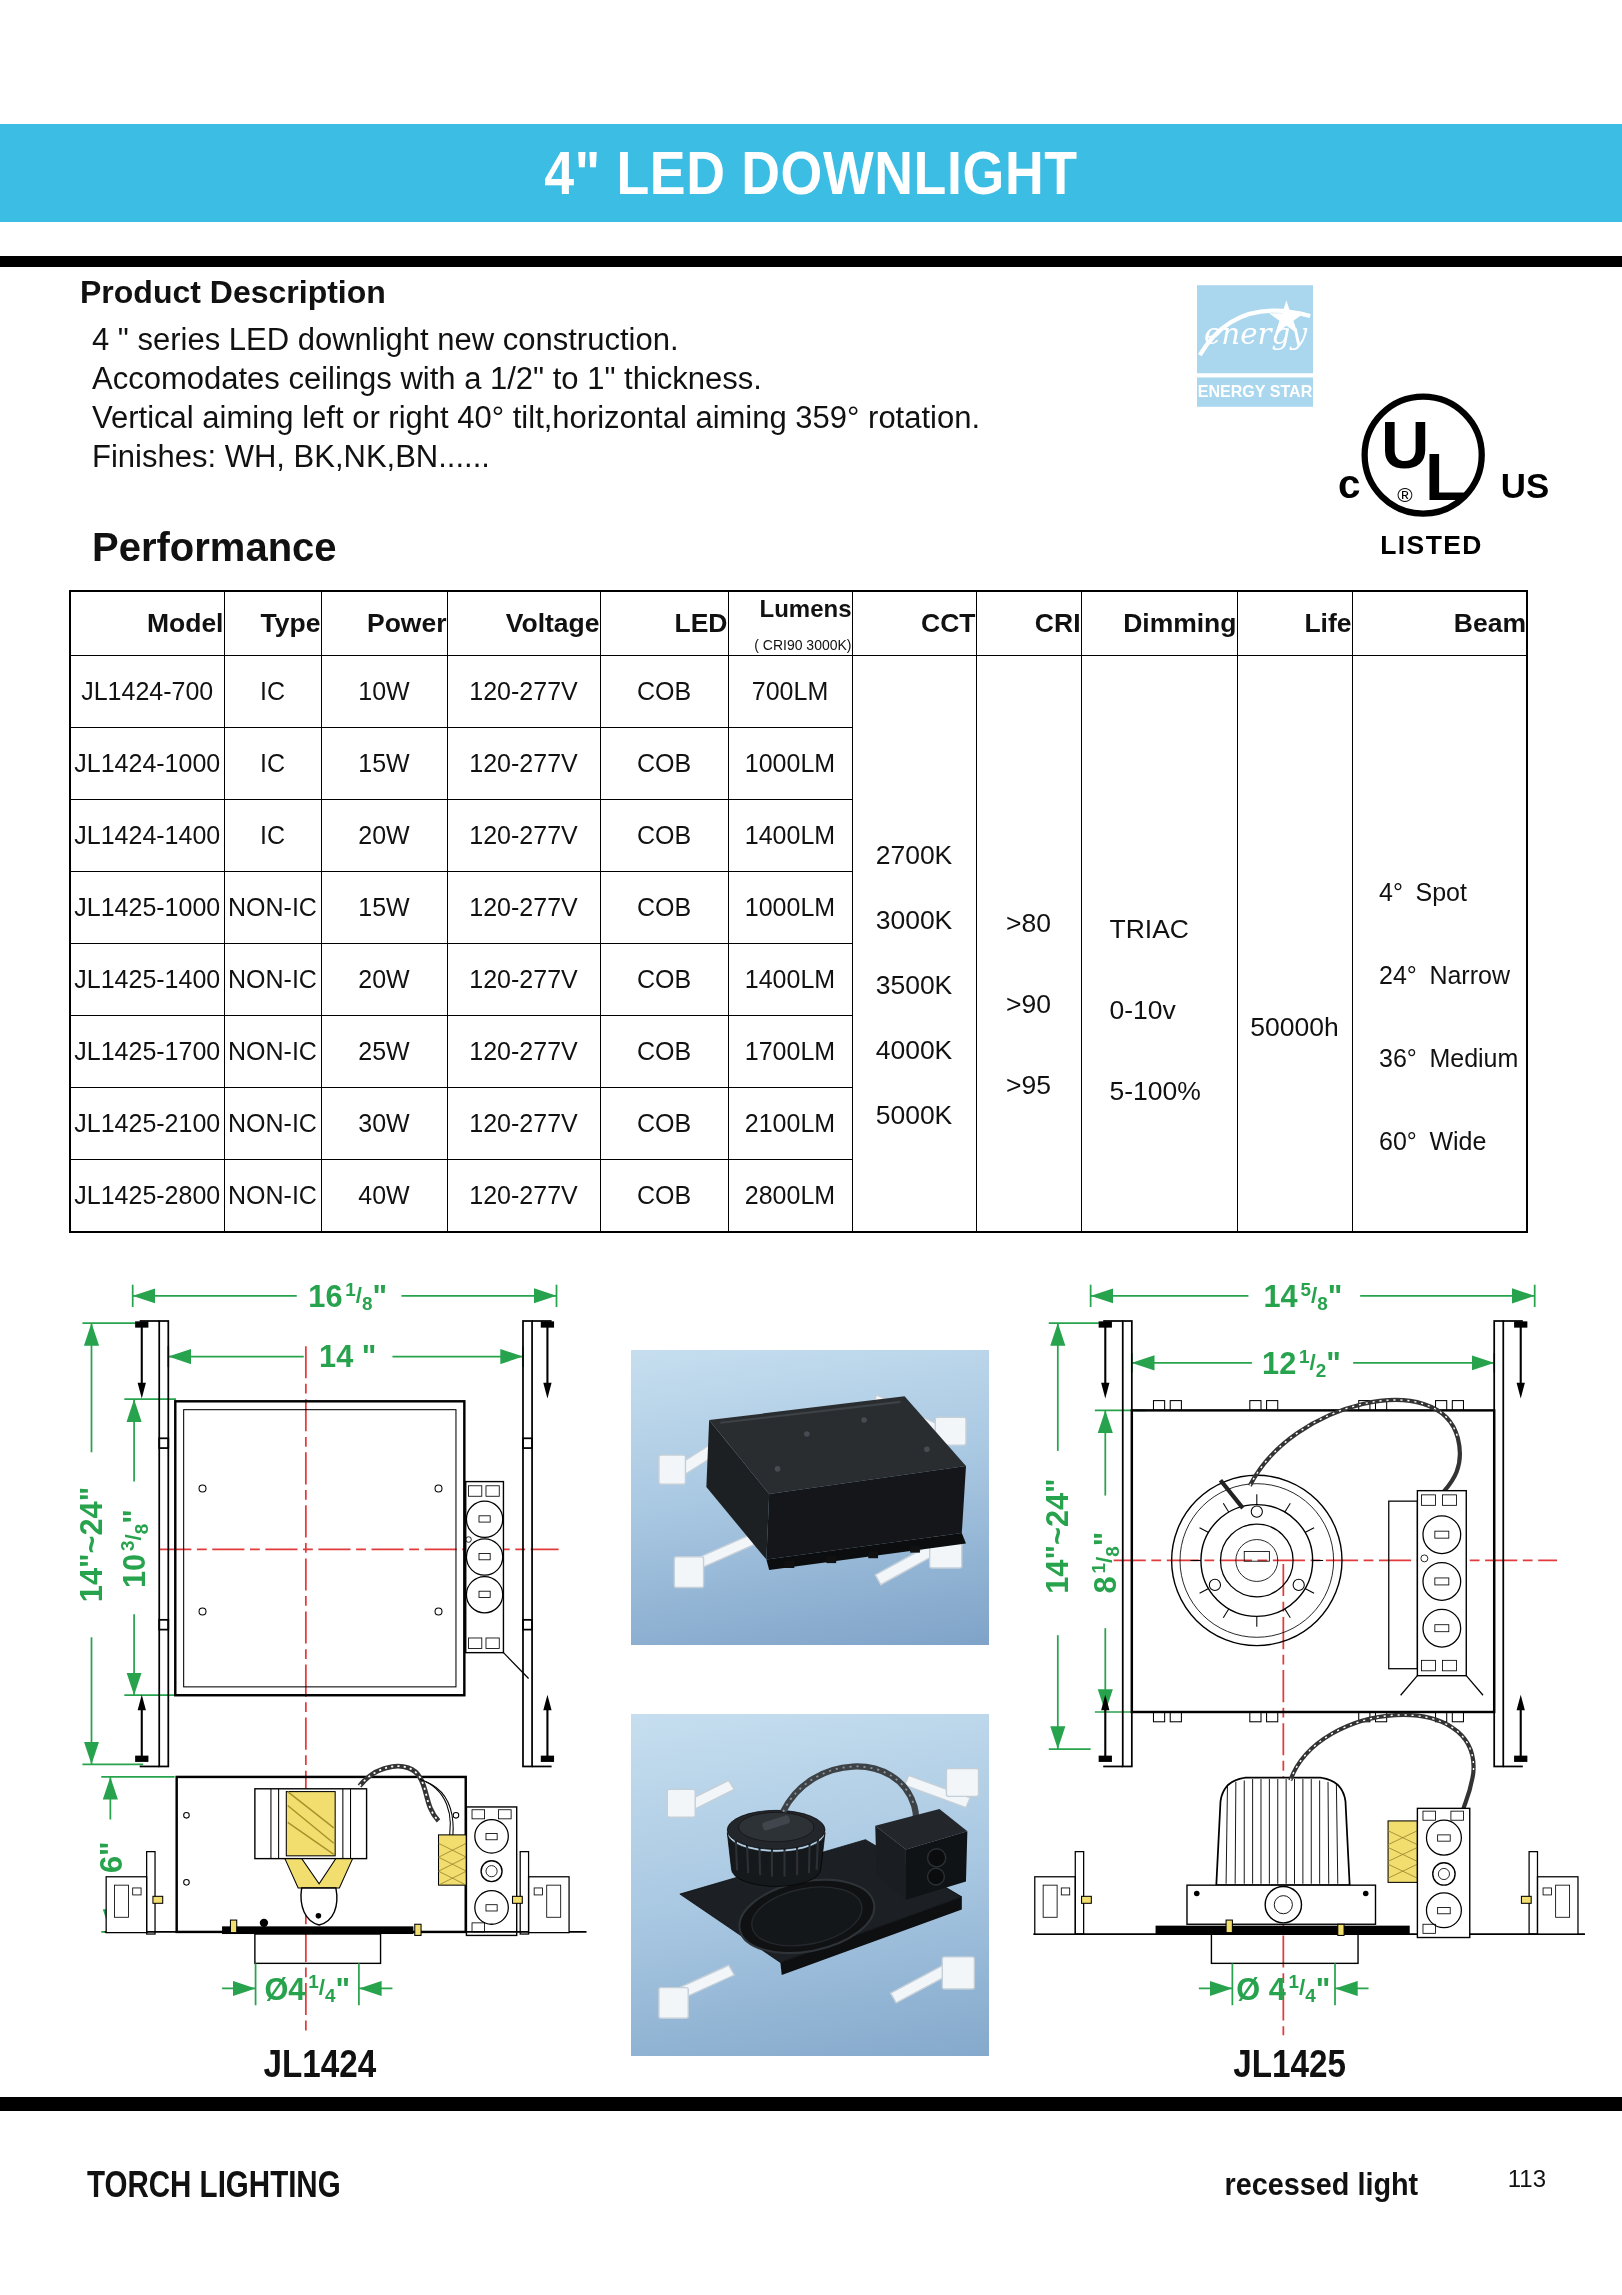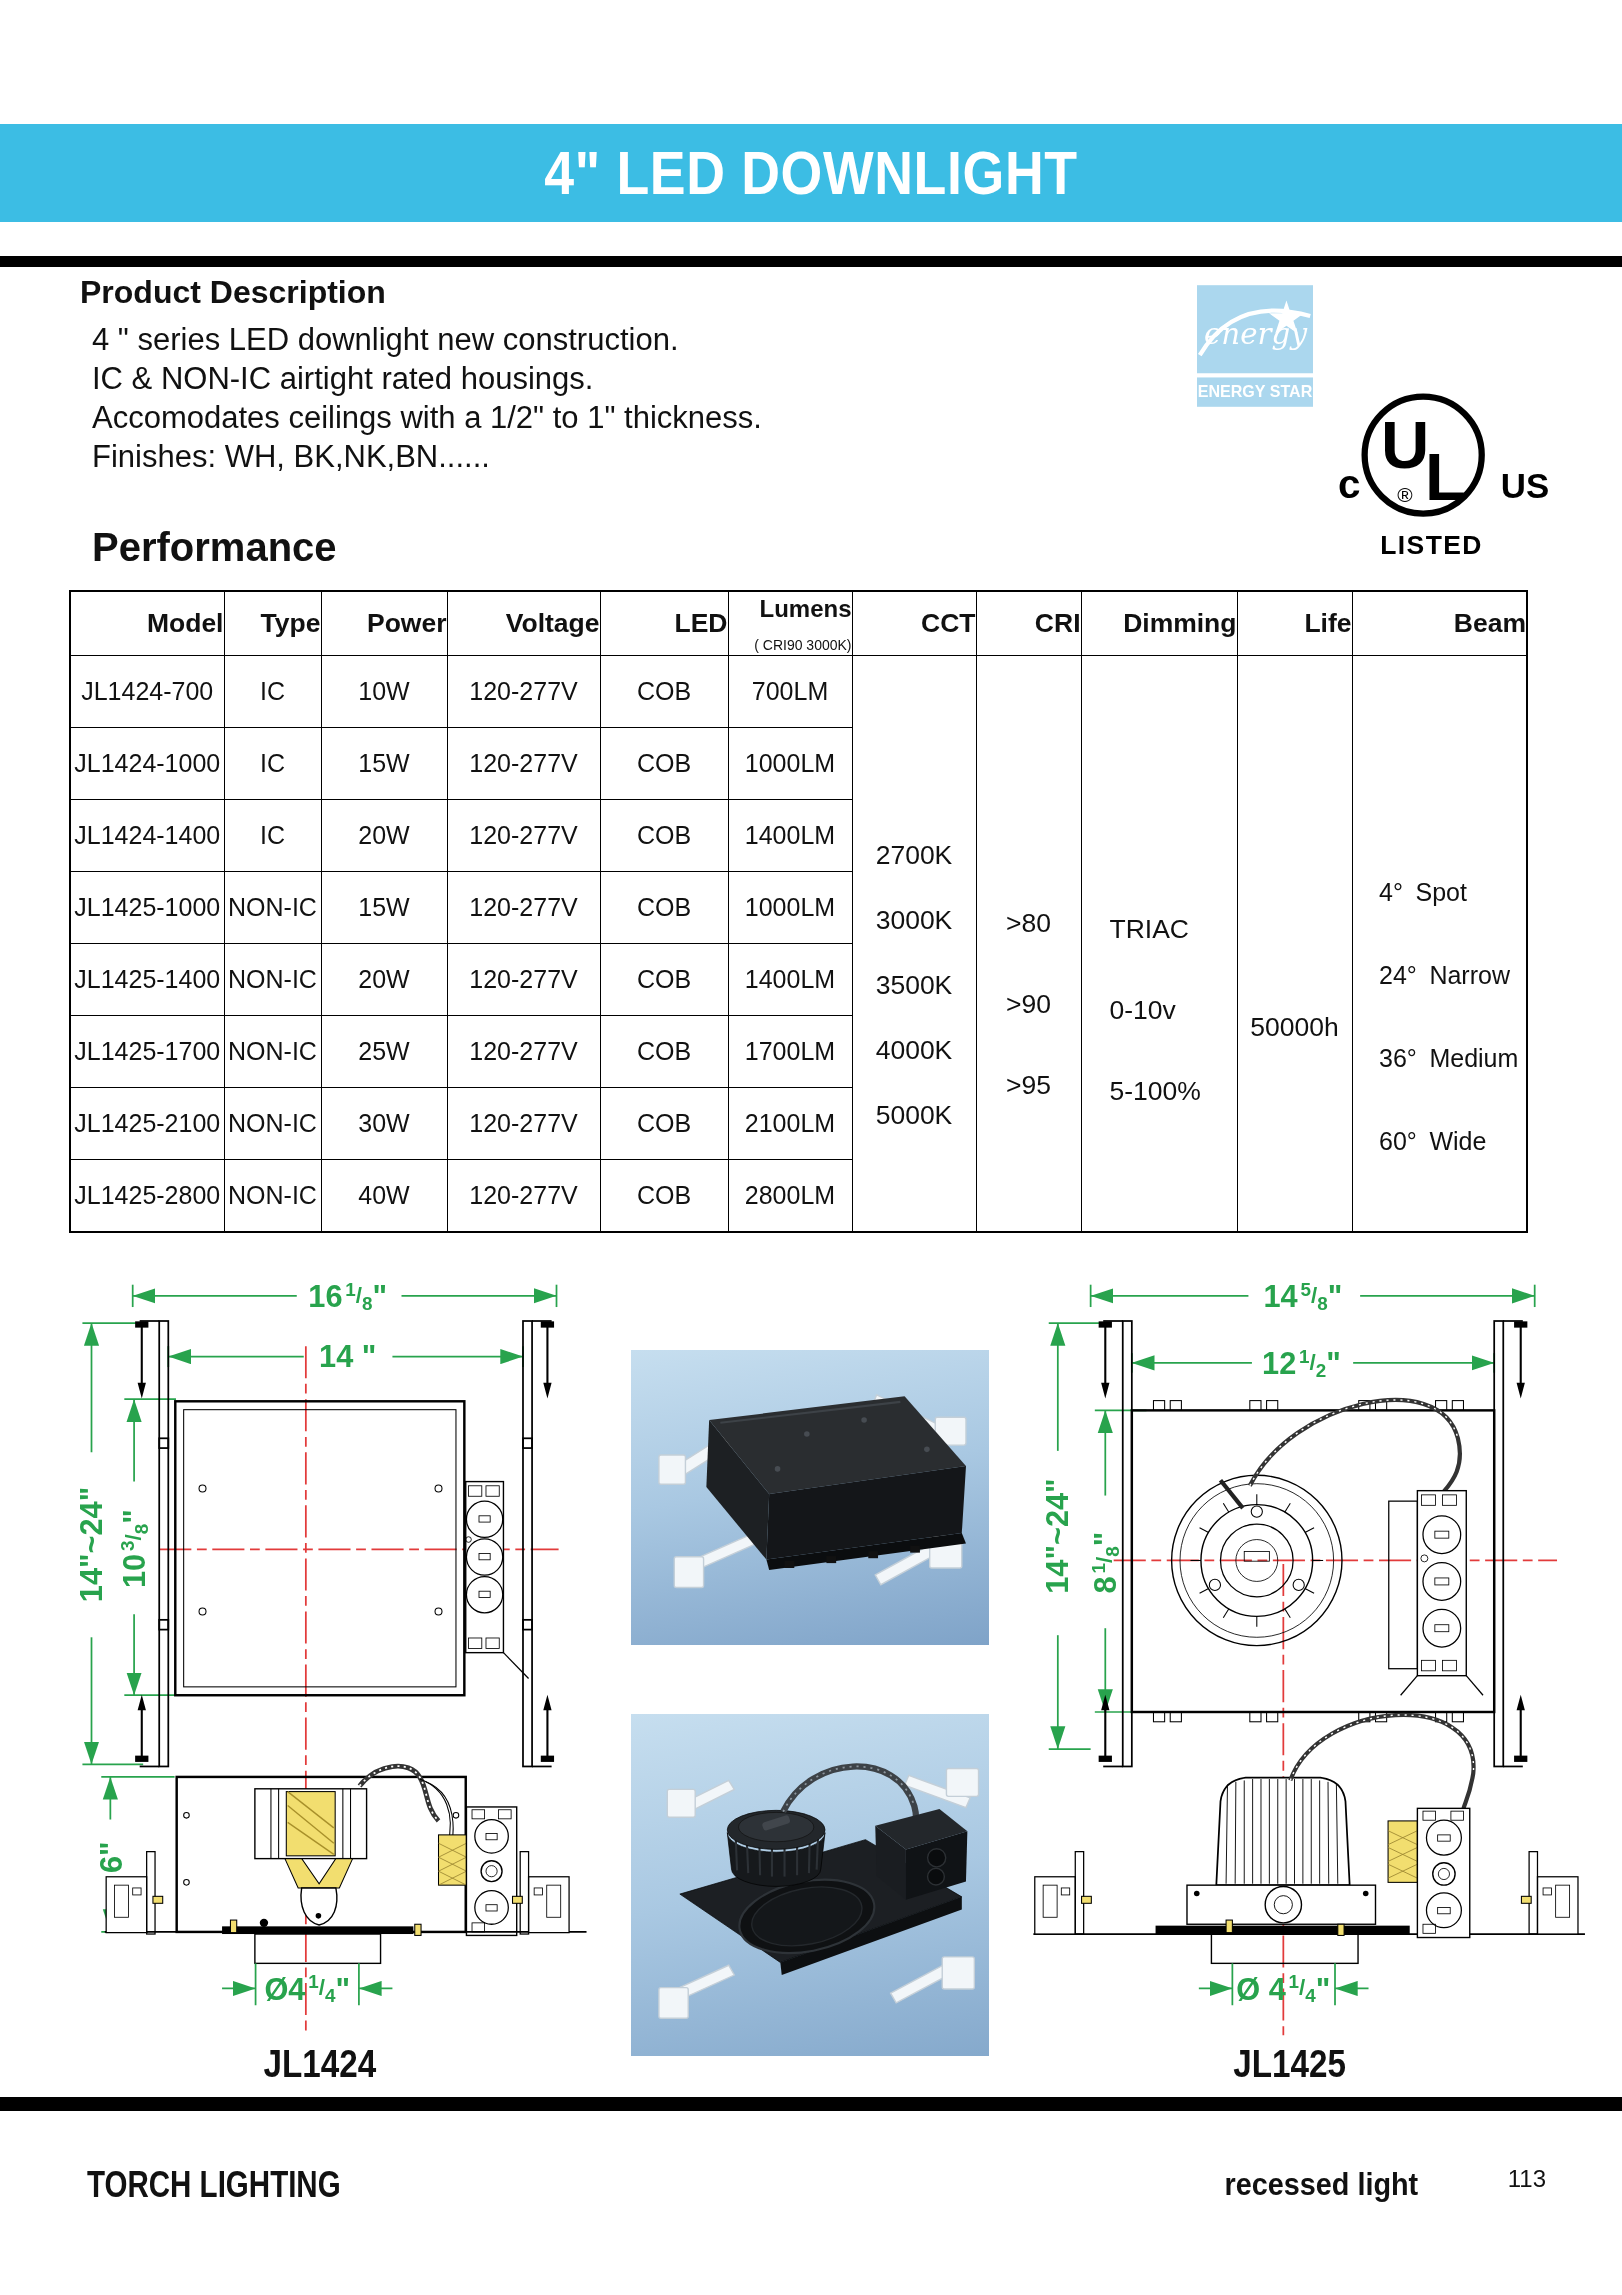--- a/index.html
+++ b/index.html
@@ -61,22 +61,22 @@
 <div id="page">
 
   <div id="banner" class="abs">
     <div class="title">4" LED DOWNLIGHT</div>
   </div>
   <div id="black-rule-top" class="abs"></div>
 
   <div id="desc-heading" class="abs">Product Description</div>
   <div id="desc-lines" class="abs">
     <div>4 " series LED downlight new construction.</div>
-    <div>IC &amp; NON-IC airtight rated housings.</div>
     <div>Accomodates ceilings with a 1/2" to 1" thickness.</div>
+    <div>Vertical aiming left or right 40°  tilt,horizontal aiming 359°  rotation.</div>
     <div>Finishes: WH, BK,NK,BN......</div>
   </div>
 
   <div class="abs" style="left:1197px;top:285px;">
     <svg width="116" height="122" viewBox="0 0 166 174">
       <rect x="0" y="0" width="166" height="174" fill="#abd7ee"></rect>
       <rect x="0" y="126" width="166" height="6" fill="#fff"></rect>
       <path d="M4,100 Q55,14 162,44" stroke="#fff" stroke-width="6" fill="none"></path>
       <path d="M128,22 L134,40 L153,40 L138,51 L144,69 L128,58 L112,69 L118,51 L103,40 L122,40 Z" fill="#fff"></path>
       <text x="10" y="84" font-family="DejaVu Serif,serif" font-style="italic" font-size="42" fill="#fff">energy</text>

